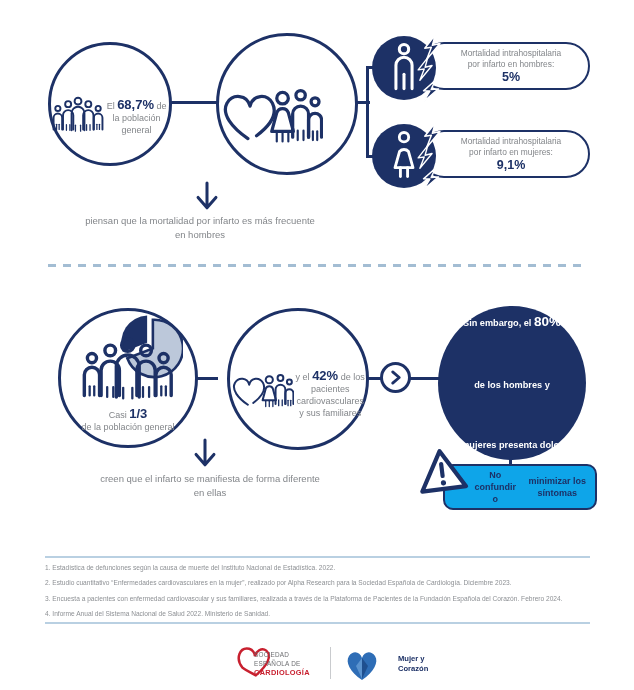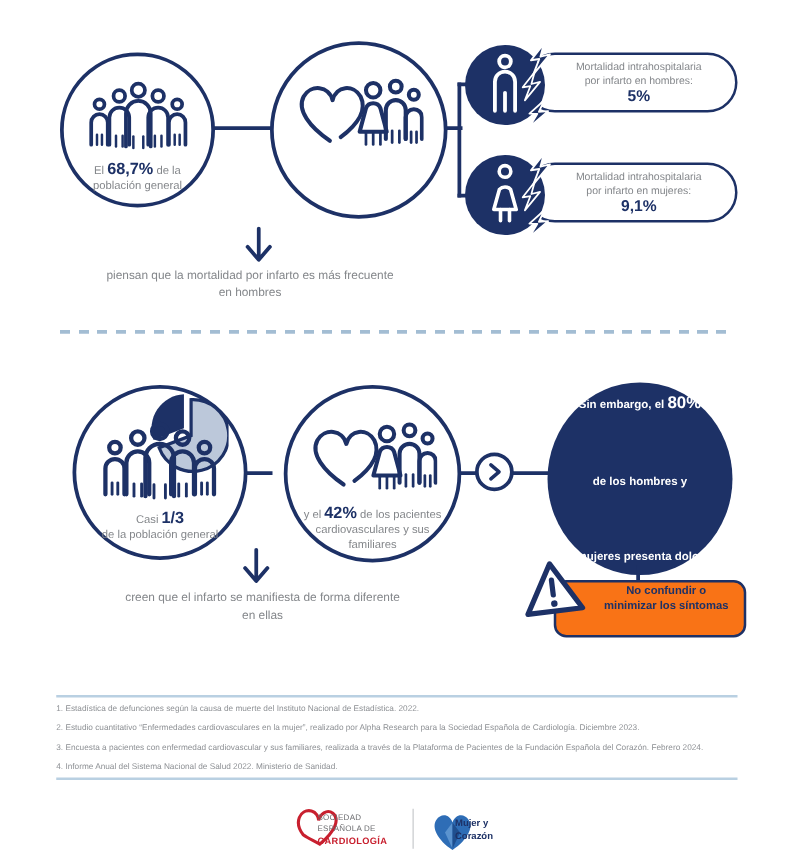--- a/index.html
+++ b/index.html
@@ -1,40 +1,40 @@
 <!DOCTYPE html>
 <html><head>
 <meta charset="utf-8">
 <style>
   html,body{margin:0;padding:0;background:#fff;}
   .stage{position:relative;width:634px;height:690px;background:#ffffff;
          font-family:"Liberation Sans",sans-serif;overflow:hidden;}
   .line{position:absolute;background:#1d3166;}
   .circle{position:absolute;border:3px solid #1d3166;border-radius:50%;background:#fff;
-          box-sizing:border-box;display:flex;flex-direction:column;align-items:center;
+          box-sizing:border-box;display:flex;flex-direction:row;align-items:center;
           justify-content:flex-start;text-align:center;}
   .circle.freeform{display:block;text-decoration:underline;}
   .darkcircle{position:absolute;background:#1d3166;border-radius:50%;}
   .icon{color:#1d3166;}
   .ctext{font-size:9px;color:#83868a;line-height:1.32;margin-top:6px;}
   .val{font-weight:bold;color:#1d3166;font-size:13px;}
   .pill{position:absolute;border:2.5px solid #1d3166;border-radius:24px;background:#fff;
         box-sizing:border-box;display:flex;flex-direction:column;align-items:center;
         justify-content:center;text-align:center;padding-left:12px;}
   .pill-line{font-size:8.4px;color:#83868a;line-height:1.3;}
   .pill-val{font-size:12.5px;font-weight:bold;color:#1d3166;margin-top:1px;}
   .cap{position:absolute;font-size:9.5px;color:#83868a;text-align:center;line-height:1.5;}
   .dashed{position:absolute;height:3px;
           background:repeating-linear-gradient(90deg,#a3bdd3 0 8px,transparent 8px 15px);}
   .hl{position:absolute;background:#1d3166;border-radius:50%;display:flex;flex-direction:column;
       align-items:center;justify-content:center;text-align:center;color:#fff;gap:48px;}
   .hl-line{font-size:9.2px;line-height:1.32;font-weight:bold;}
   .hl-val{font-size:13.5px;font-weight:bold;}
-  .warnbox{position:absolute;border:2.5px solid #1d3166;border-radius:10px;background:#f97316;
-           box-sizing:border-box;display:flex;flex-direction:column;align-items:center;
+  .warnbox{position:absolute;border:2.5px solid #1d3166;border-radius:10px;background:#0ea5e9;
+           box-sizing:border-box;display:flex;flex-direction:row;align-items:center;
            text-align:center;padding-left:26px;}
   .warn-line{font-size:9px;font-weight:bold;color:#1d3166;line-height:1.35;}
   .rule{position:absolute;height:1.5px;background:#b9d0e2;}
   .fn{font-size:6.6px;color:#8d9094;margin:0 0 7.5px 0;line-height:1.2;}
   .chevcircle{position:absolute;background:#fff;border:3px solid #1d3166;border-radius:50%;
               box-sizing:border-box;display:flex;align-items:center;justify-content:center;}
   .sec-txt{position:absolute;text-align:left;line-height:1.35;}
   .sec-gray{font-size:6.4px;color:#6d6e71;letter-spacing:.2px;}
   .sec-red{font-size:7.4px;color:#c8202f;font-weight:bold;letter-spacing:.3px;}
   .mujer-txt{position:absolute;font-size:7.6px;font-weight:bold;color:#1d3166;line-height:1.3;}
@@ -254,18 +254,18 @@
     <div class="sec-gray">SOCIEDAD</div>
     <div class="sec-gray">ESPAÑOLA DE</div>
     <div class="sec-red">CARDIOLOGÍA</div>
   </div>
   <div class="vdivider" style="left:330px;top:647px;height:32px"></div>
   <svg style="position:absolute;left:344px;top:649px" width="36" height="34" viewBox="0 0 36 34">
     <path d="M18 31 C6 23 1 13 5 7 C9 1 16 2.5 18 9 C20 2.5 27 1 31 7 C35 13 30 23 18 31 Z" fill="#2e6db6"></path>
     <polygon points="18,9 12,17 18,30" fill="#5b93cf"></polygon>
     <polygon points="18,9 24,17 18,30" fill="#1f4f8f"></polygon>
   </svg>
-  <div class="mujer-txt" style="left:364px;top:654px">
+  <div class="mujer-txt" style="left:398px;top:654px">
     <div>Mujer y</div>
     <div>Corazón</div>
   </div>
 
 </div>
 
 </body></html>

